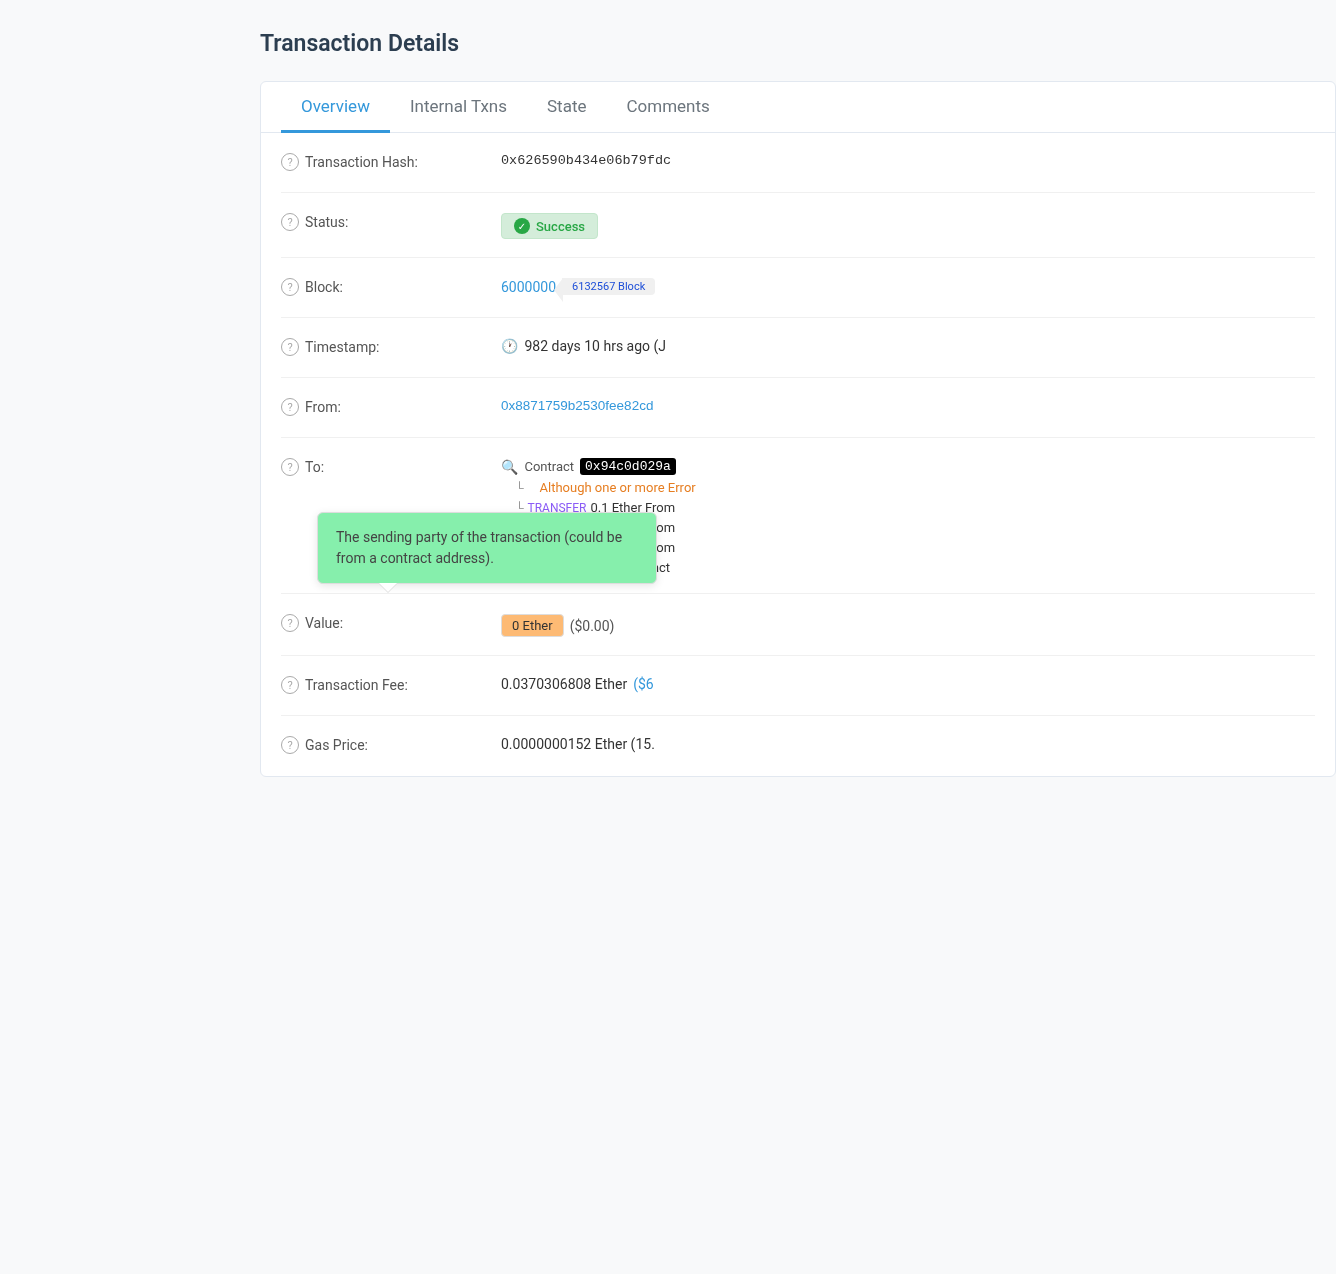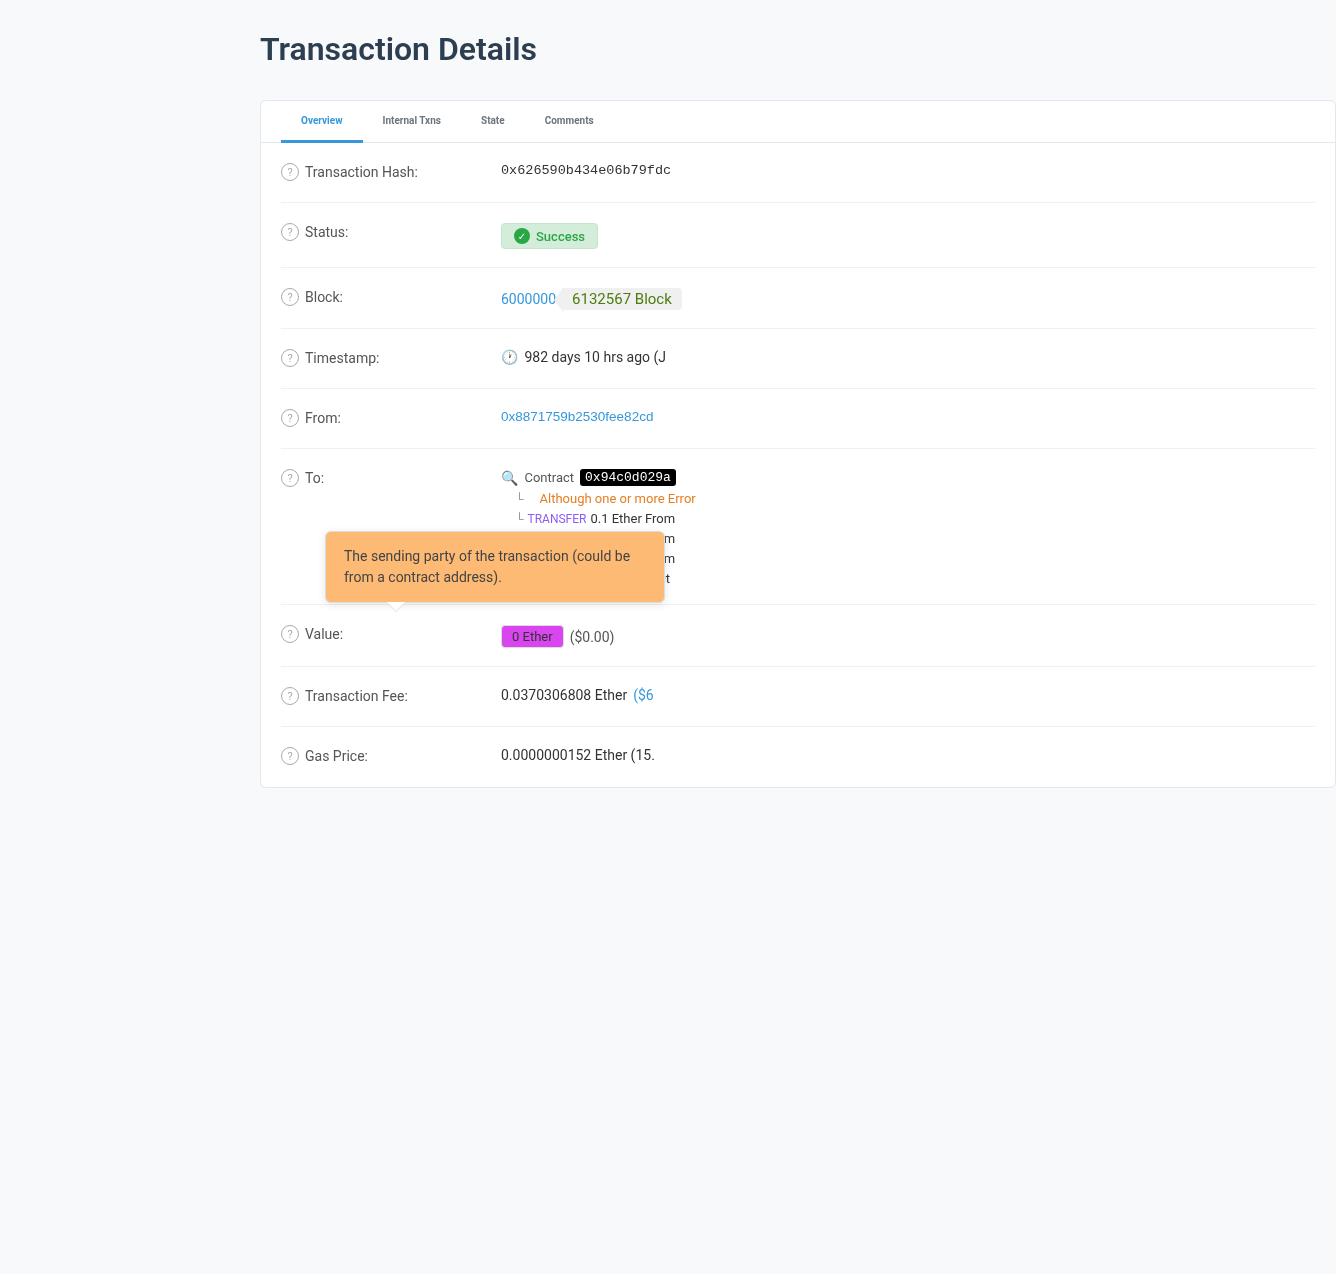--- a/index.html
+++ b/index.html
@@ -7,45 +7,45 @@
       font-family: -apple-system, BlinkMacSystemFont, 'Segoe UI', Roboto, sans-serif;
       background: #f8f9fa;
       color: #333;
       font-size: 14px;
     }
     .page-container {
       padding: 30px 0 30px 260px;
       min-height: 1274px;
     }
     .page-title {
-      font-size: 32px;
+      font-size: 23px;
       font-weight: 600;
       color: #2c3e50;
-      margin-bottom: 32px;
+      margin-bottom: 24px;
     }
     .card {
       background: #fff;
       border: 1px solid #e2e8f0;
       border-radius: 6px;
       overflow: visible;
       position: relative;
     }
     .tabs {
       display: flex;
       border-bottom: 1px solid #e2e8f0;
       padding: 0 20px;
     }
     .tab {
       padding: 14px 20px;
       cursor: pointer;
-      font-size: 10px;
+      font-size: 17px;
       color: #6c757d;
       border-bottom: 3px solid transparent;
       margin-bottom: -1px;
-      font-weight: 700;
+      font-weight: 400;
     }
     .tab.active {
       color: #3498db;
       border-bottom: 3px solid #3498db;
     }
     .detail-rows {
       padding: 0 20px;
     }
     .detail-row {
       display: flex;
@@ -116,24 +116,24 @@
       justify-content: center;
       color: white;
       font-size: 10px;
     }
     .block-number {
       color: #3498db;
       font-size: 14px;
     }
     .block-confirmations {
       background: #f0f0f0;
-      color: #4d7c0f;
+      color: #1d4ed8;
       padding: 2px 10px;
       border-radius: 0 4px 4px 0;
-      font-size: 15px;
+      font-size: 11px;
       position: relative;
     }
     .block-confirmations::before {
       content: '';
       position: absolute;
       left: -8px;
       top: 0;
       width: 0;
       height: 0;
       border-top: 12px solid transparent;
@@ -191,44 +191,44 @@
     }
     .ether-amount {
       color: #333;
       font-size: 13px;
     }
     .magnifier-icon {
       color: #3498db;
       font-size: 14px;
     }
     .value-badge {
-      background: #d946ef;
+      background: #fdba74;
       border: 1px solid #ddd;
       padding: 3px 10px;
       border-radius: 4px;
       font-size: 13px;
       color: #333;
     }
     .usd-value {
       color: #555;
       font-size: 14px;
     }
     .fee-text {
       color: #333;
       font-size: 14px;
     }
     .fee-usd {
       color: #3498db;
       font-size: 14px;
     }
     .tooltip-box {
       position: absolute;
-      left: 64px;
+      left: 56px;
       top: 430px;
-      background: #fdba74;
+      background: #86efac;
       border: 1px solid #ddd;
       border-radius: 6px;
       padding: 14px 18px;
       max-width: 340px;
       font-size: 14px;
       color: #444;
       line-height: 1.5;
       box-shadow: 0 2px 8px rgba(0,0,0,0.1);
       z-index: 100;
     }

